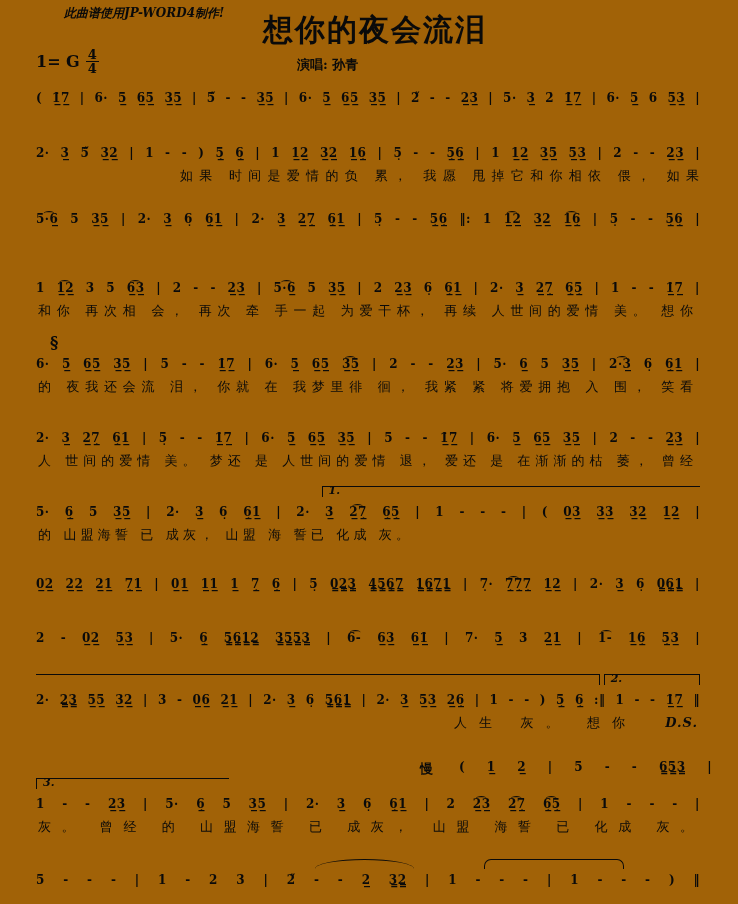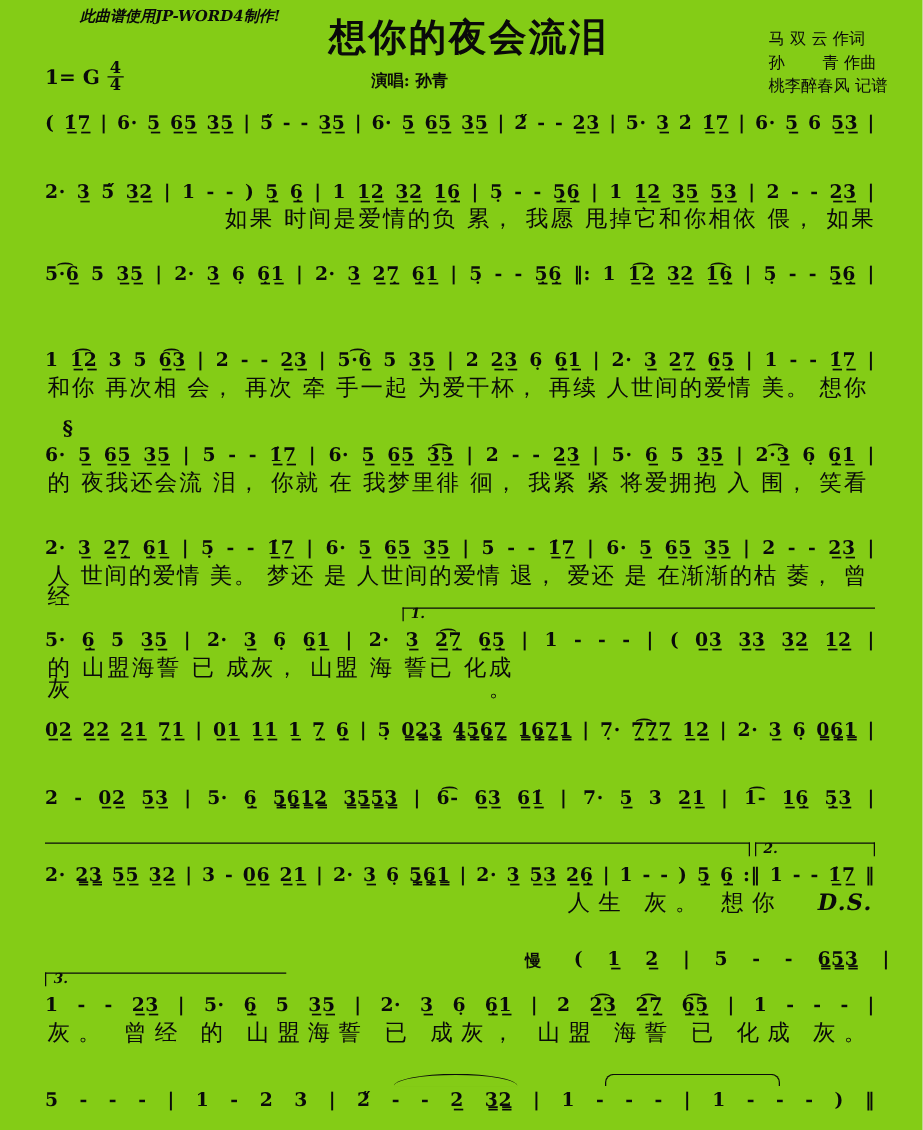--- a/index.html
+++ b/index.html
@@ -1,30 +1,30 @@
 <!DOCTYPE html>
 <html><head>
 <meta charset="utf-8">
 <style>
   html,body{margin:0;padding:0;background:#e8e8e8;}
-  #page{position:relative;width:738px;height:904px;background:#84cc16;color:#0a0a0a;
+  #page{position:relative;width:738px;height:904px;background:#a16207;color:#0a0a0a;
         font-family:"DejaVu Serif","Liberation Serif",serif;overflow:hidden;}
   .maker-note{position:absolute;left:64px;top:5px;font-size:12px;font-weight:bold;font-style:italic;}
   .song-title{position:absolute;left:0;right:0;top:10px;text-align:center;font-size:30px;
               font-weight:bold;letter-spacing:2px;padding-left:12px;}
   .credits{position:absolute;right:28px;top:22px;text-align:left;font-size:13px;line-height:19px;font-weight:500;}
   .keysig{position:absolute;left:36px;top:48px;font-size:16px;font-weight:bold;display:flex;align-items:center;}
   .frac{display:inline-block;margin-left:6px;text-align:center;font-size:13px;line-height:13px;font-weight:bold;}
   .frac .num{display:block;border-bottom:1.5px solid #0a0a0a;padding:0 2px;}
   .frac .den{display:block;padding:0 2px;}
   .performer{position:absolute;left:297px;top:56px;font-size:13px;font-weight:bold;}
   .system{position:absolute;left:36px;width:664px;}
-  .notation{font-size:15px;font-weight:bold;letter-spacing:.5px;line-height:24px;
+  .notation{font-size:12px;font-weight:bold;letter-spacing:.5px;line-height:24px;
             text-align:justify;text-align-last:justify;white-space:normal;}
-  .lyrics{position:absolute;font-size:18px;letter-spacing:1px;line-height:17px;
+  .lyrics{position:absolute;font-size:13px;letter-spacing:1px;line-height:17px;
           text-align:justify;text-align-last:justify;
           font-family:"DejaVu Sans","Liberation Sans",sans-serif;}
   .overlay{position:absolute;box-sizing:border-box;}
   .volta{border-top:1.6px solid #0a0a0a;height:11px;top:-14px;}
   .volta .vlabel{position:absolute;left:6px;top:-3px;font-size:11px;font-style:italic;font-weight:bold;}
   .tick-l{border-left:1.6px solid #0a0a0a;}
   .tick-r{border-right:1.6px solid #0a0a0a;}
   .slur{border-top:1.8px solid #0a0a0a;height:10px;top:-9px;}
   .slur.round{border-radius:50% 50% 0 0/100% 100% 0 0;}
   .slur.square{border-radius:7px 7px 0 0;border-left:1.8px solid #0a0a0a;border-right:1.8px solid #0a0a0a;}
@@ -34,25 +34,20 @@
          font-family:"DejaVu Sans","Liberation Sans",sans-serif;}
   .pickup-notes{flex:1;}
   .ds{font-style:italic;font-weight:bold;font-family:"DejaVu Serif","Liberation Serif",serif;margin-left:28px;}
 </style>
 </head>
 <body>
 
 <div id="page">
   <div class="maker-note">此曲谱使用JP-WORD4制作!</div>
   <div class="song-title">想你的夜会流泪</div>
-  <div class="credits">
-    <div>马 双 云 作词</div>
-    <div>孙　　 青 作曲</div>
-    <div>桃李醉春风 记谱</div>
-  </div>
   <div class="keysig">
     <span>1= G</span>
     <span class="frac">
       <span class="num">4</span>
       <span class="den">4</span>
     </span>
   </div>
   <div class="performer">演唱: 孙青</div>
   <div id="score">
       <div class="system" style="top: 86px;">

